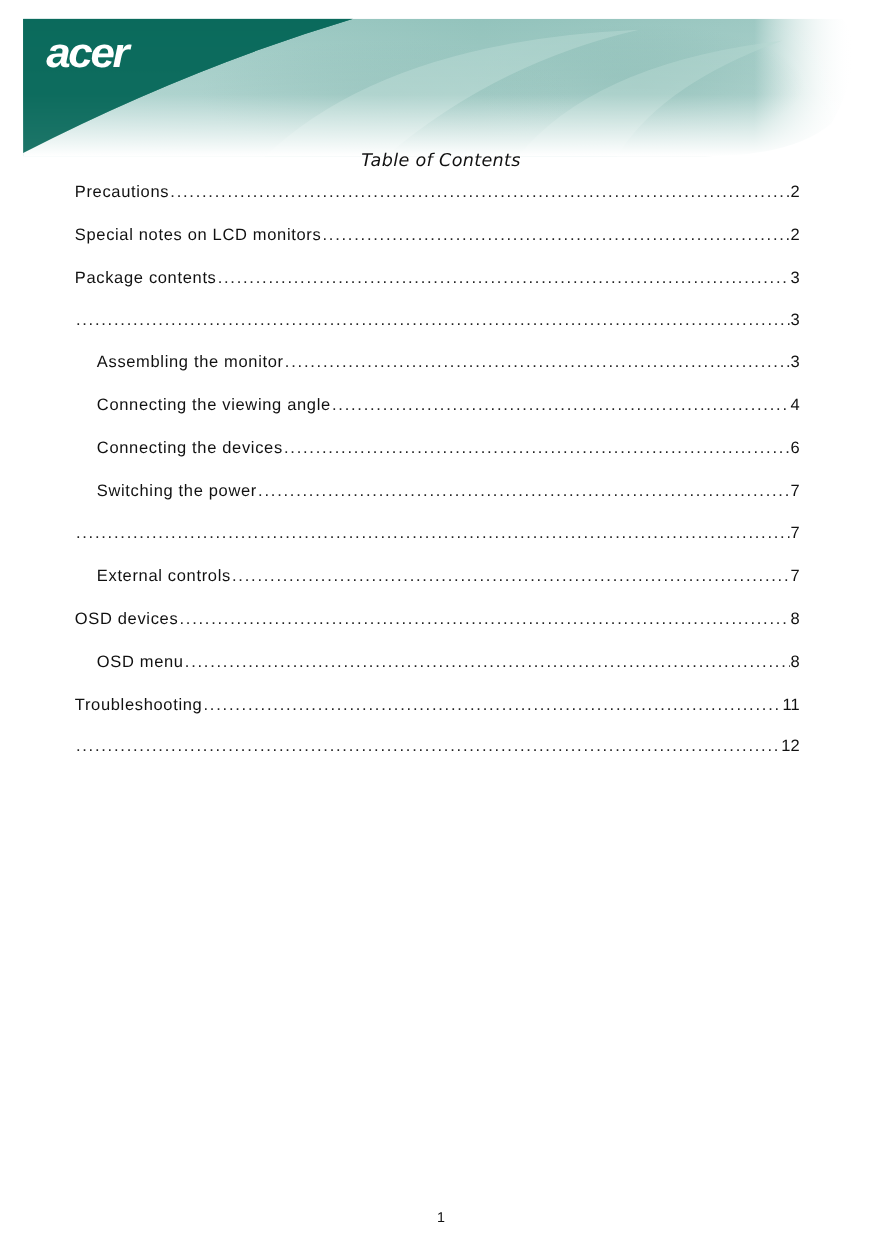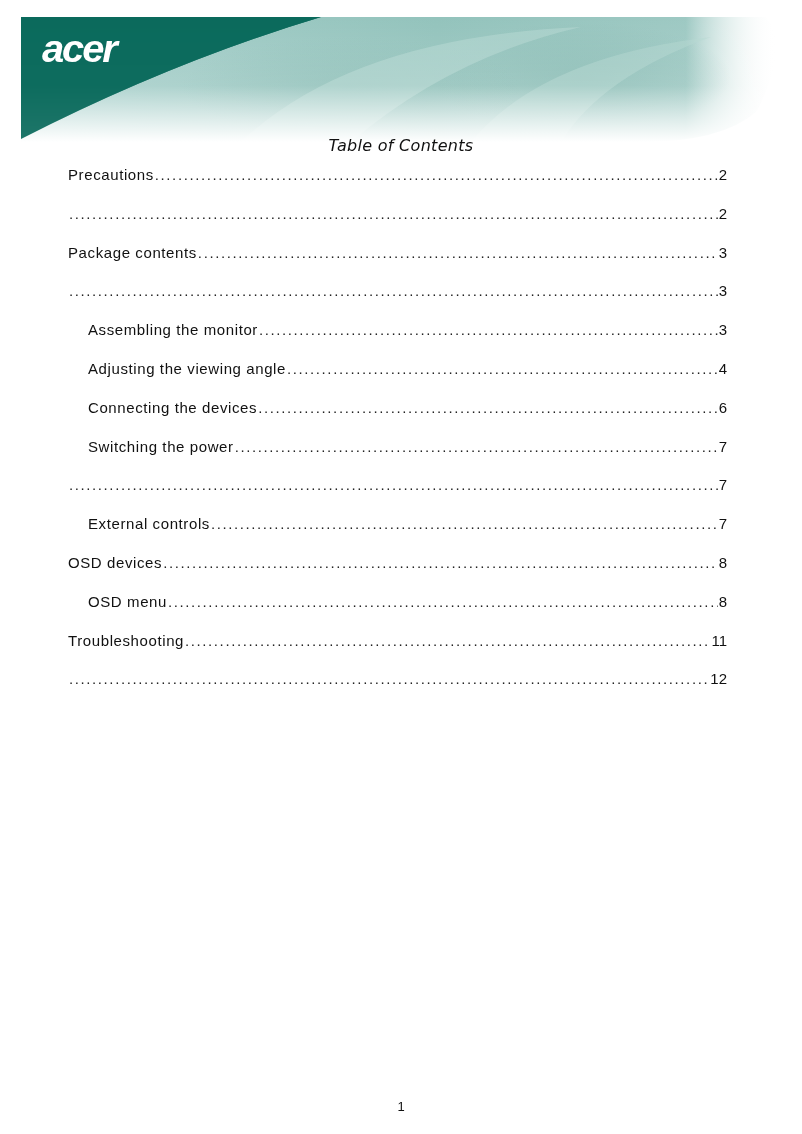--- a/index.html
+++ b/index.html
@@ -141,39 +141,40 @@
 
 <h1 class="title">Table of Contents</h1>
 
 <ul class="toc">
   <li class="toc-entry level-1">
     <span class="toc-label">Precautions</span>
     <span class="toc-leader"></span>
     <span class="toc-page">2</span>
   </li>
   <li class="toc-entry level-1">
+    <span class="toc-label">Special notes on LCD monitors</span>
     <span class="toc-leader"></span>
     <span class="toc-page">2</span>
   </li>
   <li class="toc-entry level-1">
     <span class="toc-label">Package contents</span>
     <span class="toc-leader"></span>
     <span class="toc-page">3</span>
   </li>
   <li class="toc-entry level-1">
     <span class="toc-leader"></span>
     <span class="toc-page">3</span>
   </li>
   <li class="toc-entry level-2">
     <span class="toc-label">Assembling the monitor</span>
     <span class="toc-leader"></span>
     <span class="toc-page">3</span>
   </li>
   <li class="toc-entry level-2">
-    <span class="toc-label">Adjusting the viewing angle</span>
+    <span class="toc-label">Connecting the viewing angle</span>
     <span class="toc-leader"></span>
     <span class="toc-page">4</span>
   </li>
   <li class="toc-entry level-2">
     <span class="toc-label">Connecting the devices</span>
     <span class="toc-leader"></span>
     <span class="toc-page">6</span>
   </li>
   <li class="toc-entry level-2">
     <span class="toc-label">Switching the power</span>

